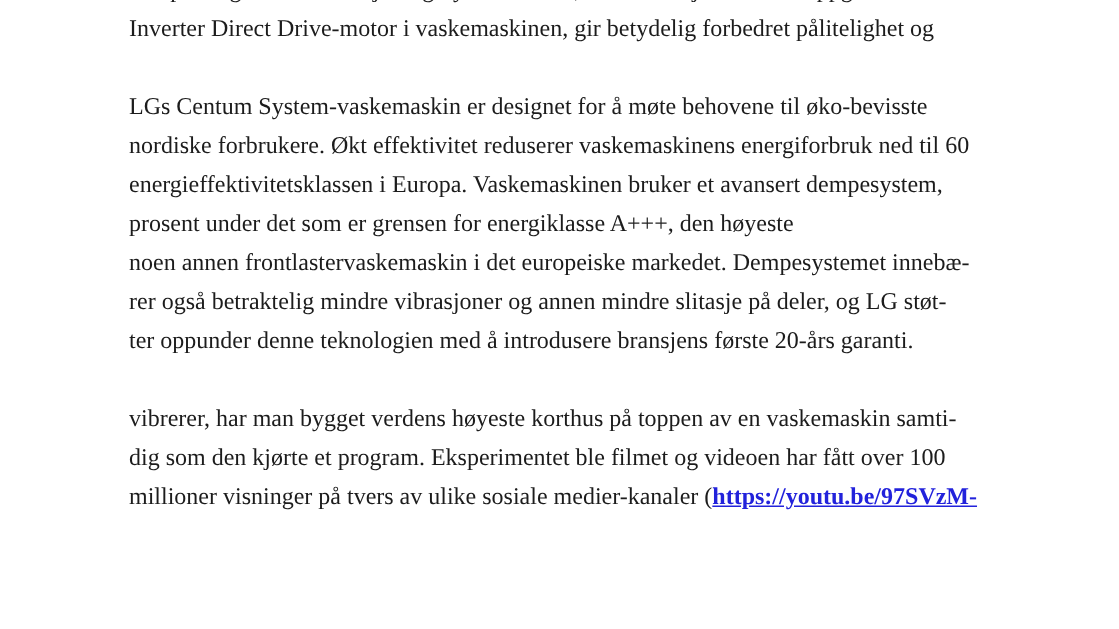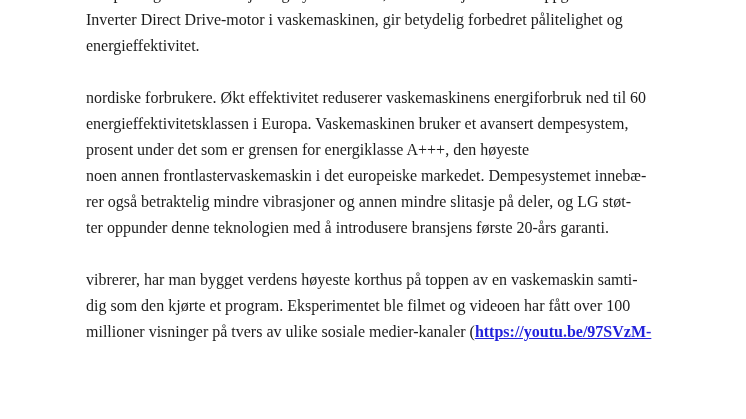--- a/index.html
+++ b/index.html
@@ -42,23 +42,23 @@
   }
 </style>
 </head>
 <body>
 
 <div class="page">
   <div class="text-block">
       <div class="paragraph">
         <div class="line">dempere og et forbedret fjæringssystem. Dette, i kombinasjon med en oppgradert</div>
         <div class="line">Inverter Direct Drive-motor i vaskemaskinen, gir betydelig forbedret pålitelighet og</div>
-        <div class="line">energieffektivitet.</div>
       </div>
       <div class="paragraph">
+        <div class="line">LGs Centum System-vaskemaskin er designet for å møte behovene til øko-bevisste</div>
         <div class="line">nordiske forbrukere. Økt effektivitet reduserer vaskemaskinens energiforbruk ned til 60</div>
         <div class="line">energieffektivitetsklassen i Europa. Vaskemaskinen bruker et avansert dempesystem,</div>
         <div class="line">prosent under det som er grensen for energiklasse A+++, den høyeste</div>
         <div class="line">noen annen frontlastervaskemaskin i det europeiske markedet. Dempesystemet innebæ-</div>
         <div class="line">rer også betraktelig mindre vibrasjoner og annen mindre slitasje på deler, og LG støt-</div>
         <div class="line">ter oppunder denne teknologien med å introdusere bransjens første 20-års garanti.</div>
       </div>
       <div class="paragraph">
         <div class="line">vibrerer, har man bygget verdens høyeste korthus på toppen av en vaskemaskin samti-</div>
         <div class="line">dig som den kjørte et program. Eksperimentet ble filmet og videoen har fått over 100</div>

